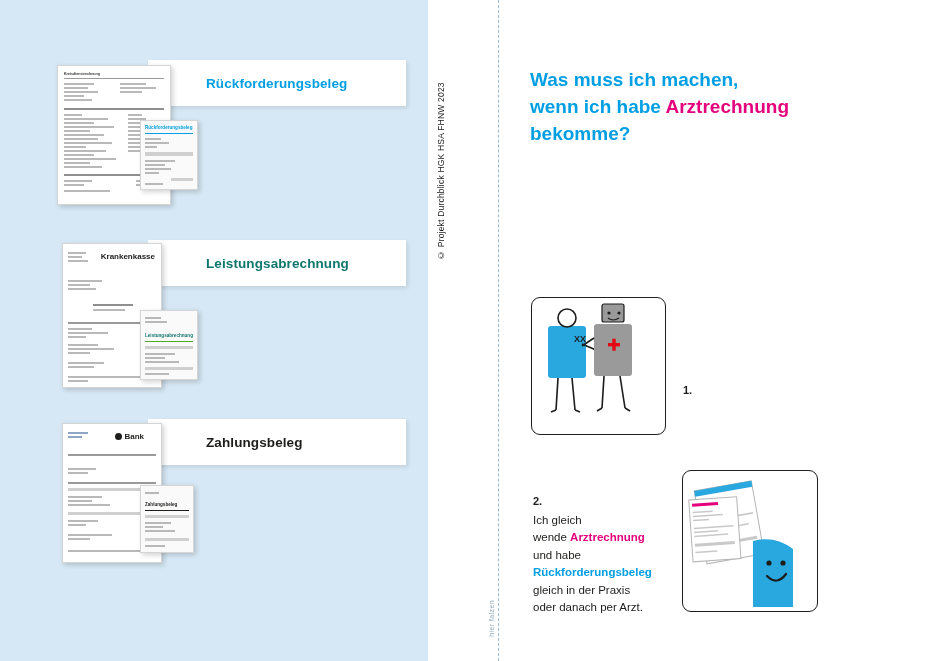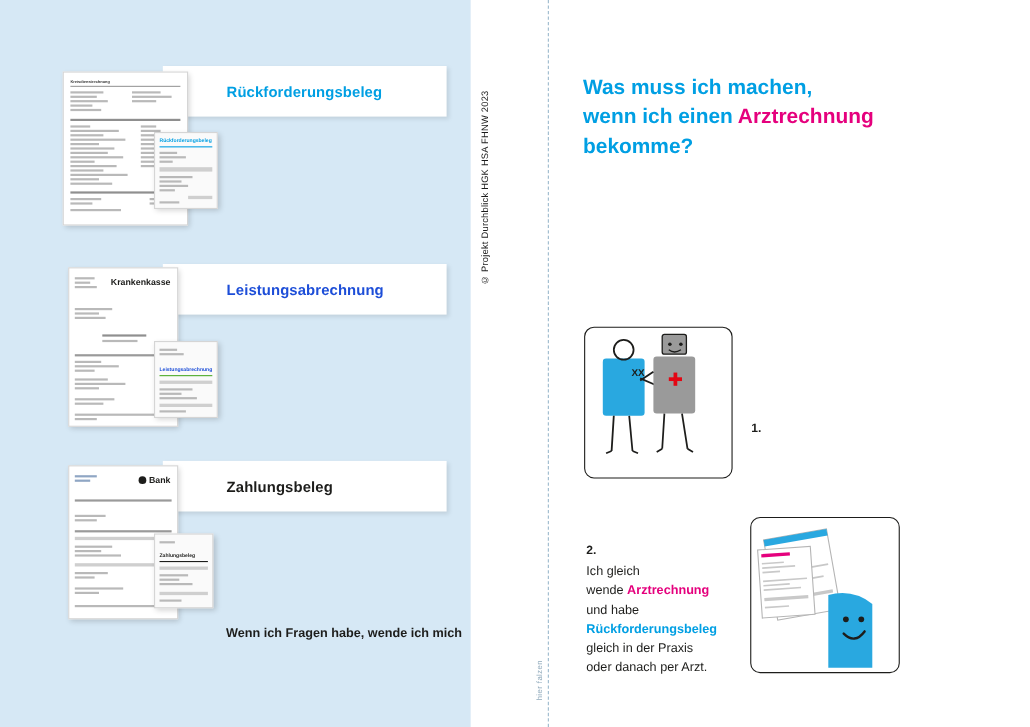--- a/index.html
+++ b/index.html
@@ -75,21 +75,21 @@
     align-items: center;
     box-shadow: 2px 2px 4px rgba(0,0,0,0.10);
   }
   .label-bar span {
     padding-left: 58px;
     font-size: 13.5px;
     font-weight: bold;
     letter-spacing: 0.1px;
   }
   .c-blue { color: #009fe3; }
-  .c-green { color: #1d4ed8; }
+  .c-green { color: #0f766e; }
   .c-dark { color: #1d1d1b; }
 
   
   .sheet {
     position: absolute;
     background: #ffffff;
     border: 1px solid #d5d5d5;
     box-shadow: 2px 2px 5px rgba(0,0,0,0.18);
     overflow: hidden;
   }
@@ -296,21 +296,21 @@
     <div class="ln" style="left:4px; top:62px; width:24px;"></div>
   </div>
 
   <div class="label-bar" style="left:148px; top:419px; width:258px;">
     <span class="c-dark">Zahlungsbeleg</span>
   </div>
 
   <div class="sheet" style="left:62px; top:423px; width:98px; height:138px;">
     <div class="ln" style="left:5px; top:8px; width:20px; background:#8fa6c4;"></div>
     <div class="ln" style="left:5px; top:12px; width:14px; background:#8fa6c4;"></div>
-    <div class="sheet-title" style="right:6px; top:8px;padding-left:33px;">
+    <div class="sheet-title" style="right:17px; top:8px;padding-left:33px;">
       <span style="display:inline-block; width:7px; height:7px; background:#1d1d1b; border-radius:50%; vertical-align:-1px; margin-right:2px;"></span><span>Bank</span>
     </div>
     <div class="ln" style="left:5px; top:30px; width:88px; background:#9a9a9a;"></div>
     <div class="ln" style="left:5px; top:44px; width:28px;"></div>
     <div class="ln" style="left:5px; top:48px; width:20px;"></div>
     <div class="ln" style="left:5px; top:58px; width:88px; background:#9a9a9a;"></div>
     <div class="blk" style="left:5px; top:64px; width:88px; height:3px;"></div>
     <div class="ln" style="left:5px; top:72px; width:34px;"></div>
     <div class="ln" style="left:5px; top:76px; width:24px;"></div>
     <div class="ln" style="left:5px; top:80px; width:42px;"></div>
@@ -328,28 +328,27 @@
     <div class="rule" style="left:4px; top:24px; width:44px;"></div>
     <div class="blk" style="left:4px; top:29px; width:44px; height:3px;"></div>
     <div class="ln" style="left:4px; top:36px; width:26px;"></div>
     <div class="ln" style="left:4px; top:40px; width:18px;"></div>
     <div class="ln" style="left:4px; top:44px; width:30px;"></div>
     <div class="blk" style="left:4px; top:52px; width:44px; height:3px;"></div>
     <div class="ln" style="left:4px; top:59px; width:20px;"></div>
   </div>
 
   <div class="footer-note">
-    <div>Wenn ich Fragen habe, wende ich mich</div>
   </div>
 
   <div class="right-panel">
 
     <div class="headline">
       <span>Was muss ich machen,</span><br>
-      <span>wenn ich einen </span><span class="hl-magenta">Arztrechnung</span><br>
+      <span>wenn ich habe </span><span class="hl-magenta">Arztrechnung</span><br>
       <span>bekomme?</span>
     </div>
 
     <div class="illus-box" style="left:31px; top:285px; width:133px; height:136px;">
       <svg width="133" height="136" viewBox="0 0 133 136">
 
         <rect x="16" y="28" width="38" height="52" rx="3" fill="#29a8e0"></rect>
 
         <circle cx="35" cy="20" r="9" fill="none" stroke="#1d1d1b" stroke-width="1.6"></circle>
 

